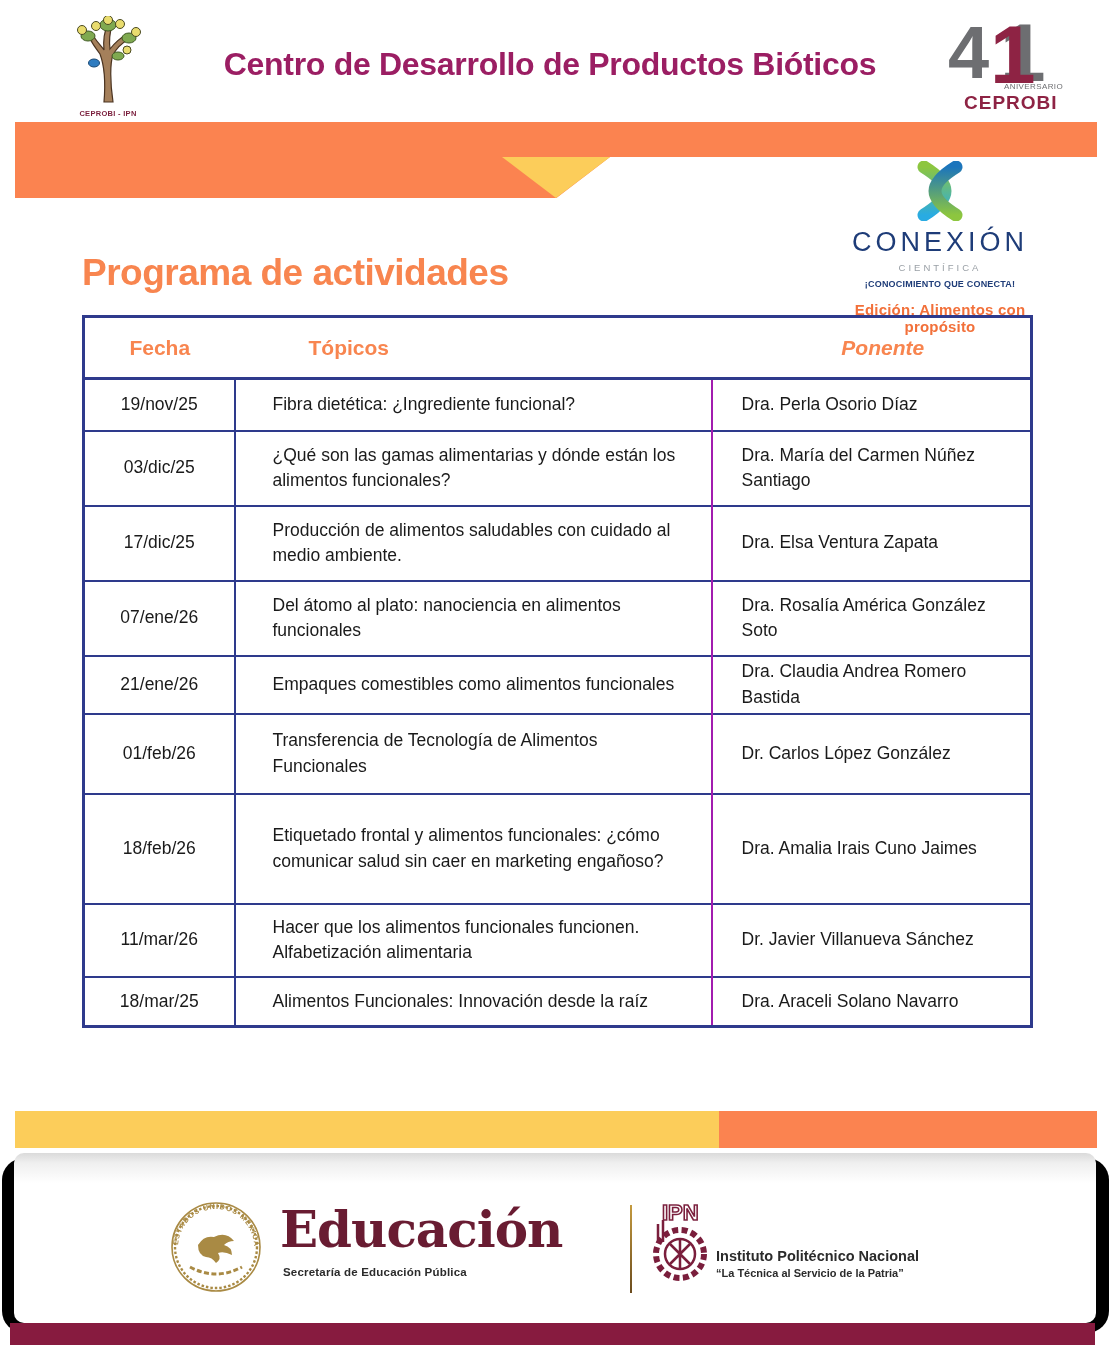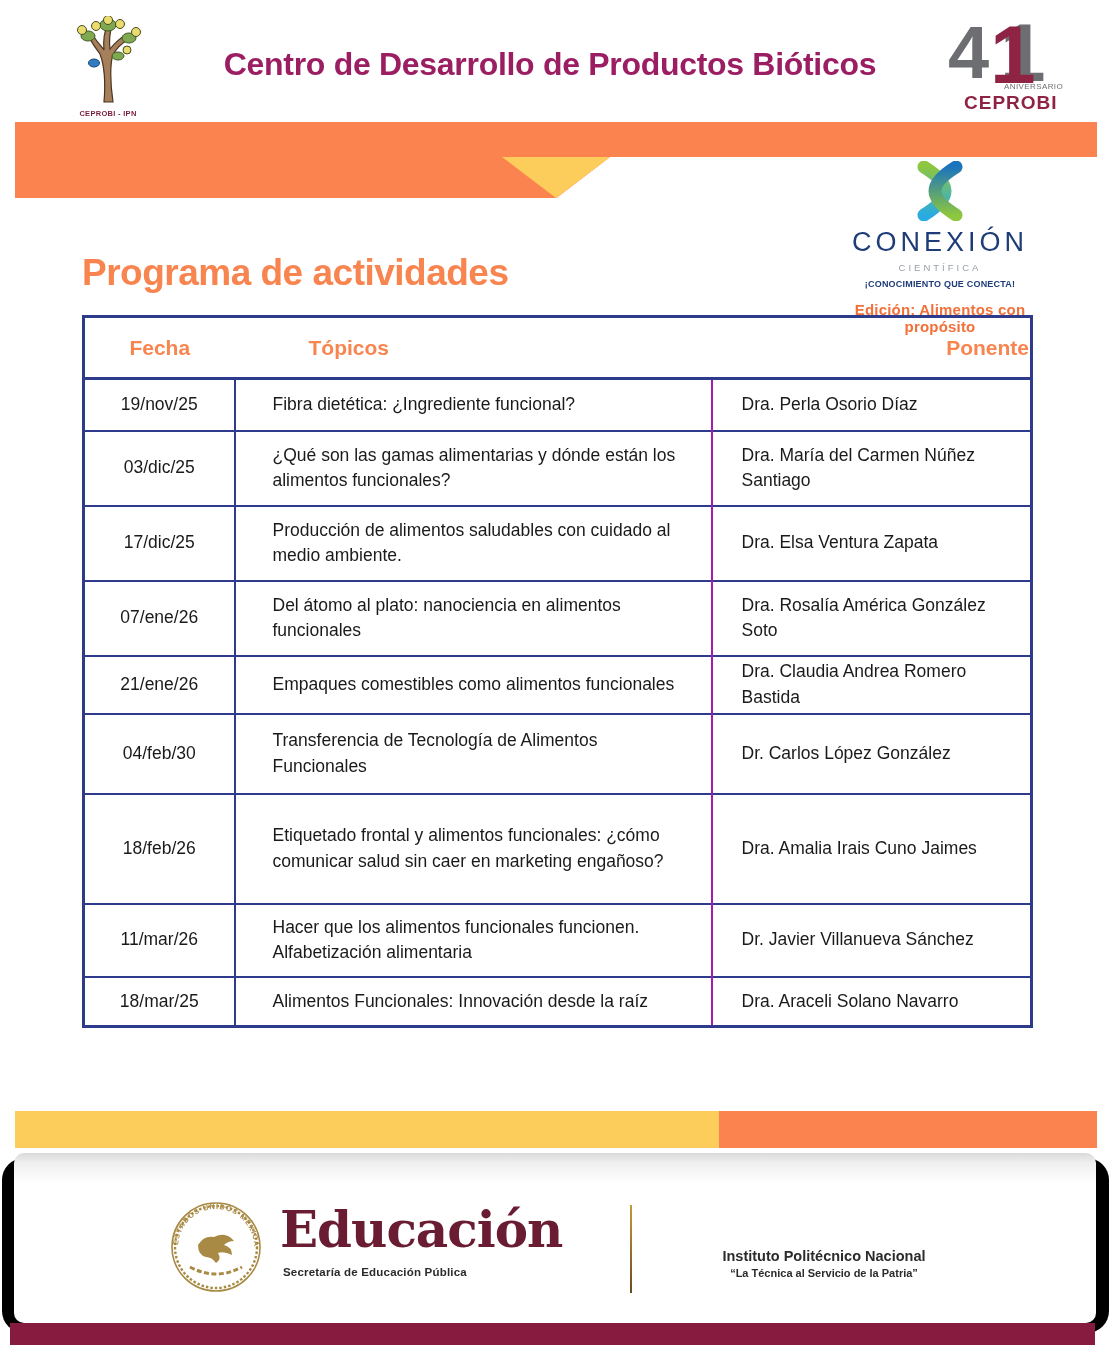--- a/index.html
+++ b/index.html
@@ -38,41 +38,41 @@
 
   
   .sched{left:82px;top:315px;}
   table{border-collapse:collapse;width:948px;table-layout:fixed;}
   table,tr,td,th{border-color:#2e3a8c;}
   table{border:3px solid #2e3a8c;}
   col.c1{width:151px;}col.c2{width:477px;}col.c3{width:320px;}
   th{height:57px;font-size:21px;font-weight:bold;color:#f8854f;border-bottom:3px solid #2e3a8c;}
   th.h1{text-align:center;}
   th.h2{text-align:left;padding-left:74px;}
-  th.h3{text-align:right;padding-left:25px;}
+  th.h3{text-align:center;padding-left:25px;font-style:italic;}
   td{font-size:17.5px;color:#1a1a1a;line-height:1.45;border-top:2px solid #2e3a8c;vertical-align:middle;}
   td.c1{text-align:center;}
   td.c2{border-left:2px solid #2e3a8c;padding-left:37px;padding-right:20px;}
   td.c3{border-left:2px solid #a21caf;padding-left:29px;padding-right:12px;}
   tr.r1{height:52px;} tr.r2{height:75px;} tr.r3{height:75px;} tr.r4{height:75px;}
   tr.r5{height:58px;} tr.r6{height:80px;} tr.r7{height:110px;} tr.r8{height:73px;} tr.r9{height:50px;}
 
   
   .bar-yellow{left:15px;top:1111px;width:704px;height:37px;background:#fccd5a;}
   .bar-orange{left:719px;top:1111px;width:378px;height:37px;background:#fb8350;}
   .card-shadow{left:2px;top:1158px;width:1107px;height:175px;background:#000;border-radius:22px;}
   .maroon-bar{left:10px;top:1323px;width:1085px;height:22px;background:#871b3f;}
   .card{left:14px;top:1153px;width:1082px;height:170px;border-radius:10px;
         background:linear-gradient(180deg,#dadada 0px,#efefef 10px,#ffffff 30px);}
   .sep-seal{left:170px;top:1197px;}
   .sep-word{left:280px;top:1200px;font-family:"DejaVu Serif",serif;font-size:50px;font-weight:bold;color:#691c32;letter-spacing:-1px;}
   .sep-sub{left:283px;top:1266px;font-size:11.5px;font-weight:bold;color:#2b2b2b;letter-spacing:.2px;}
   .foot-sep{left:630px;top:1205px;width:2px;height:88px;background:linear-gradient(#c49a3f,#6b4c1e);}
   .ipn-emblem{left:650px;top:1198px;}
-  .ipn-text{left:716px;top:1248px;width:216px;text-align:center;}
+  .ipn-text{left:716px;top:1248px;width:216px;text-align:left;}
   .ipn-name{font-size:14.5px;font-weight:bold;color:#2b2b2b;}
   .ipn-motto{font-size:11px;font-weight:bold;color:#2b2b2b;margin-top:3px;}
 </style>
 </head>
 <body>
 
 <div id="page">
 
   <div class="abs tree-logo">
     <svg width="72" height="88" viewBox="0 0 72 88">
@@ -163,21 +163,21 @@
           <td class="c1">07/ene/26</td>
           <td class="c2">Del átomo al plato: nanociencia en alimentos funcionales</td>
           <td class="c3">Dra. Rosalía América González Soto</td>
         </tr>
         <tr class="r5">
           <td class="c1">21/ene/26</td>
           <td class="c2">Empaques comestibles como alimentos funcionales</td>
           <td class="c3">Dra. Claudia Andrea Romero Bastida</td>
         </tr>
         <tr class="r6">
-          <td class="c1">04/feb/30</td>
+          <td class="c1">01/feb/26</td>
           <td class="c2">Transferencia de Tecnología de Alimentos Funcionales</td>
           <td class="c3">Dr. Carlos López González</td>
         </tr>
         <tr class="r7">
           <td class="c1">18/feb/26</td>
           <td class="c2">Etiquetado frontal y alimentos funcionales: ¿cómo comunicar salud sin caer en marketing engañoso?</td>
           <td class="c3">Dra. Amalia Irais Cuno Jaimes</td>
         </tr>
         <tr class="r8">
           <td class="c1">11/mar/26</td>
@@ -213,19 +213,28 @@
       <path d="M28,48 Q34,38 44,40 Q56,34 64,44 Q58,44 54,48 Q62,50 62,58 Q54,54 48,56 Q52,62 46,66 Q42,60 36,60 Q28,58 28,48 Z" fill="#a98a44"></path>
       <path d="M20,70 Q46,84 72,70" fill="none" stroke="#a98a44" stroke-width="3" stroke-dasharray="5 2.5"></path>
     </svg>
   </div>
 
   <div class="abs sep-word">Educación</div>
   <div class="abs sep-sub">Secretaría de Educación Pública</div>
 
   <div class="abs foot-sep"></div>
 
+  <div class="abs ipn-emblem">
+    <svg width="64" height="96" viewBox="0 0 64 96">
+      <text x="12" y="22" font-family="Liberation Sans, sans-serif" font-size="22" font-weight="bold" fill="#ffffff" stroke="#7a1e3c" stroke-width="1.6">IPN</text>
+      <circle cx="30" cy="56" r="24" fill="none" stroke="#7a1e3c" stroke-width="6" stroke-dasharray="6 3.5"></circle>
+      <circle cx="30" cy="56" r="15" fill="none" stroke="#7a1e3c" stroke-width="2.5"></circle>
+      <path d="M20,46 L40,66 M40,46 L20,66 M30,40 L30,72" stroke="#7a1e3c" stroke-width="2.5"></path>
+      <path d="M8,26 L8,44 M13,22 L13,44" stroke="#7a1e3c" stroke-width="2.5"></path>
+    </svg>
+  </div>
 
   <div class="abs ipn-text">
     <div class="ipn-name">Instituto Politécnico Nacional</div>
     <div class="ipn-motto">“La Técnica al Servicio de la Patria”</div>
   </div>
 
 </div>
 
 </body></html>

